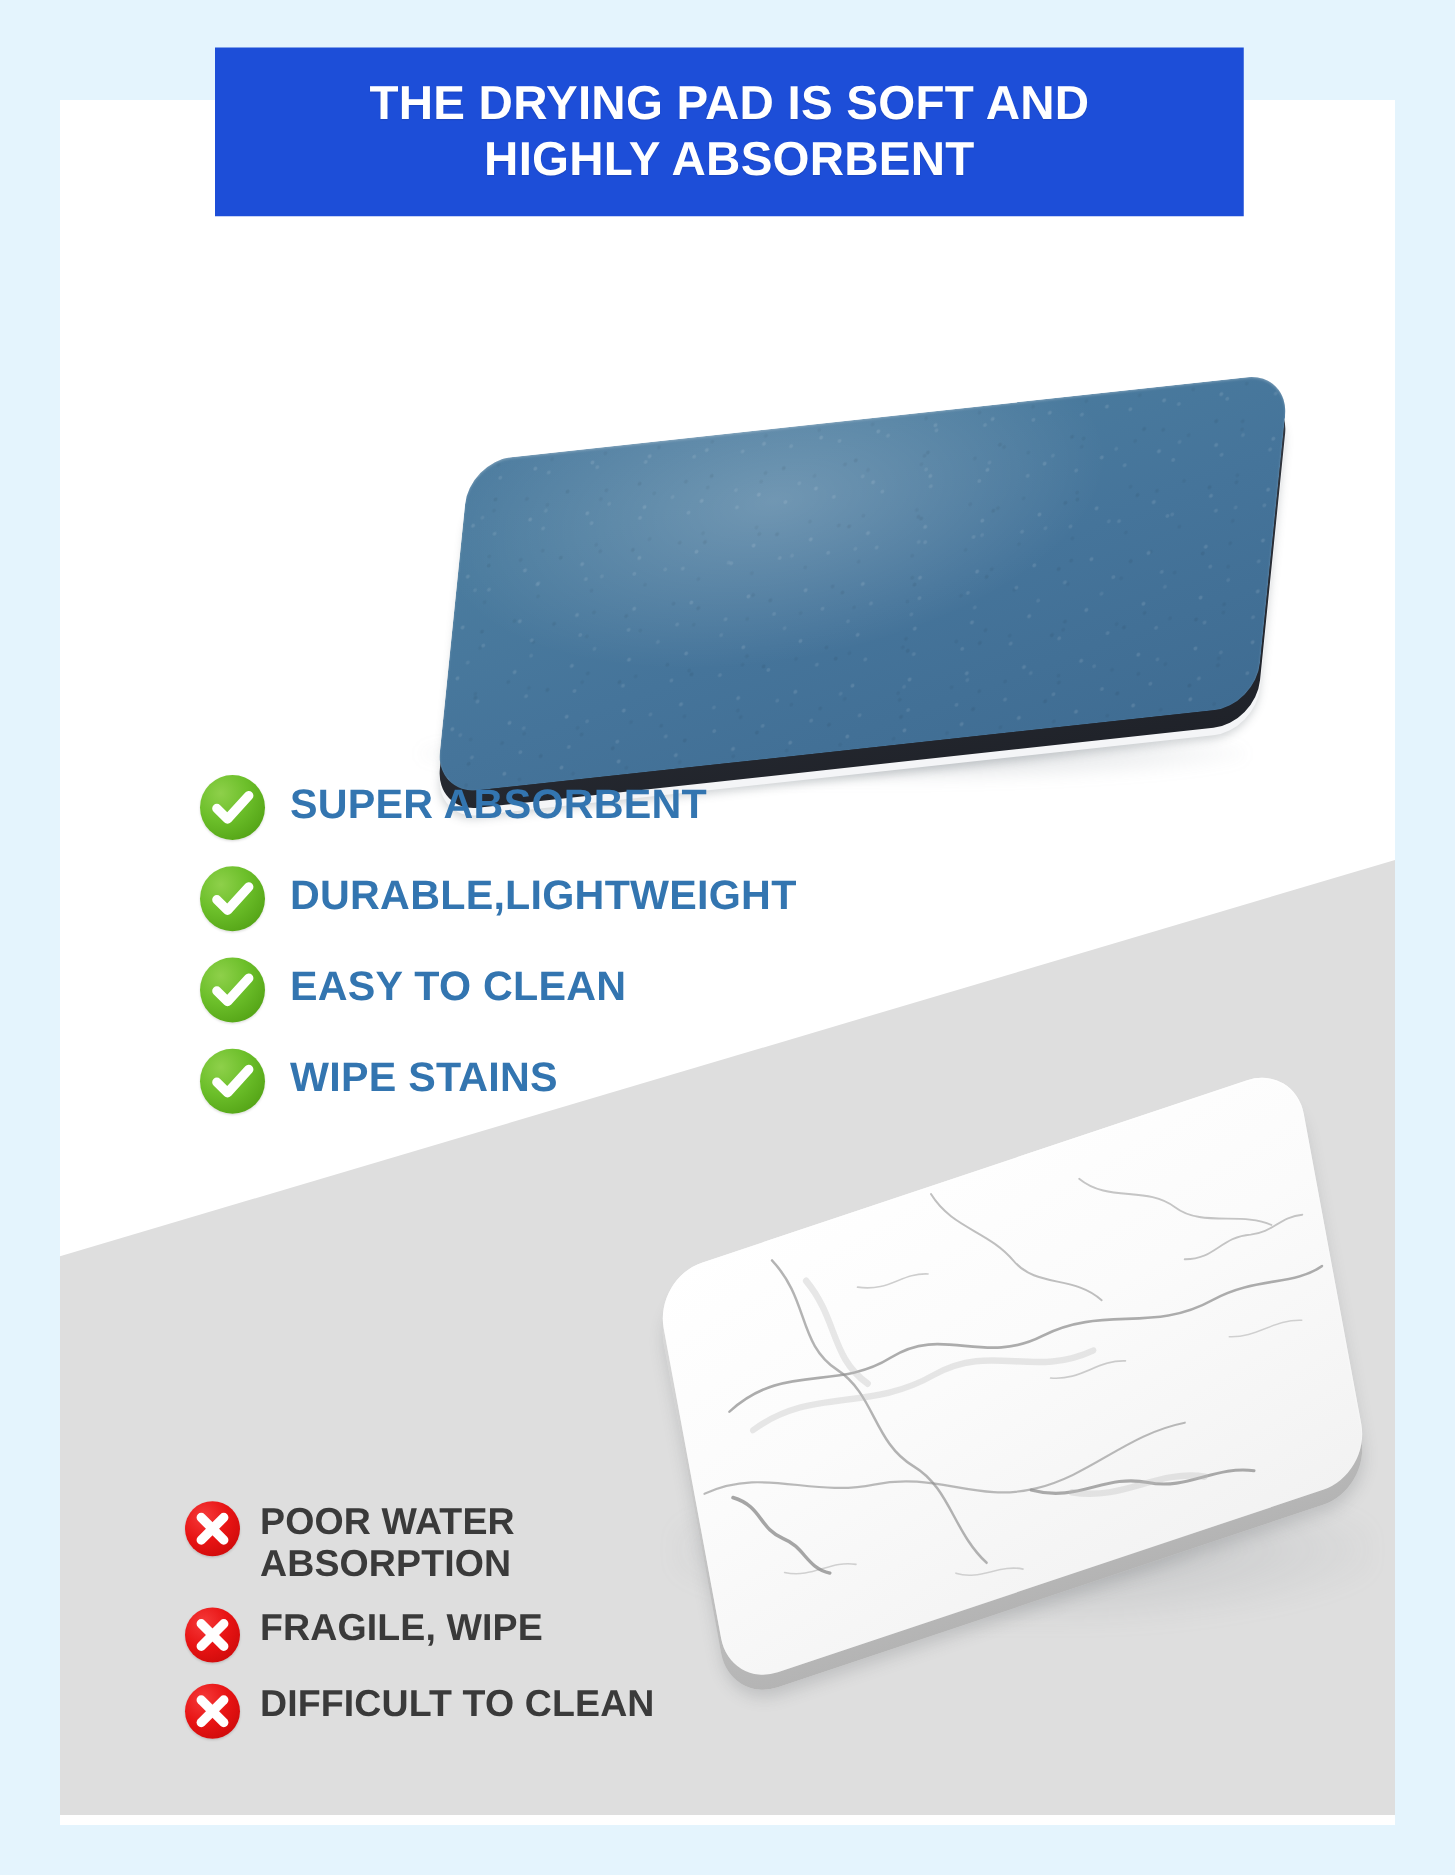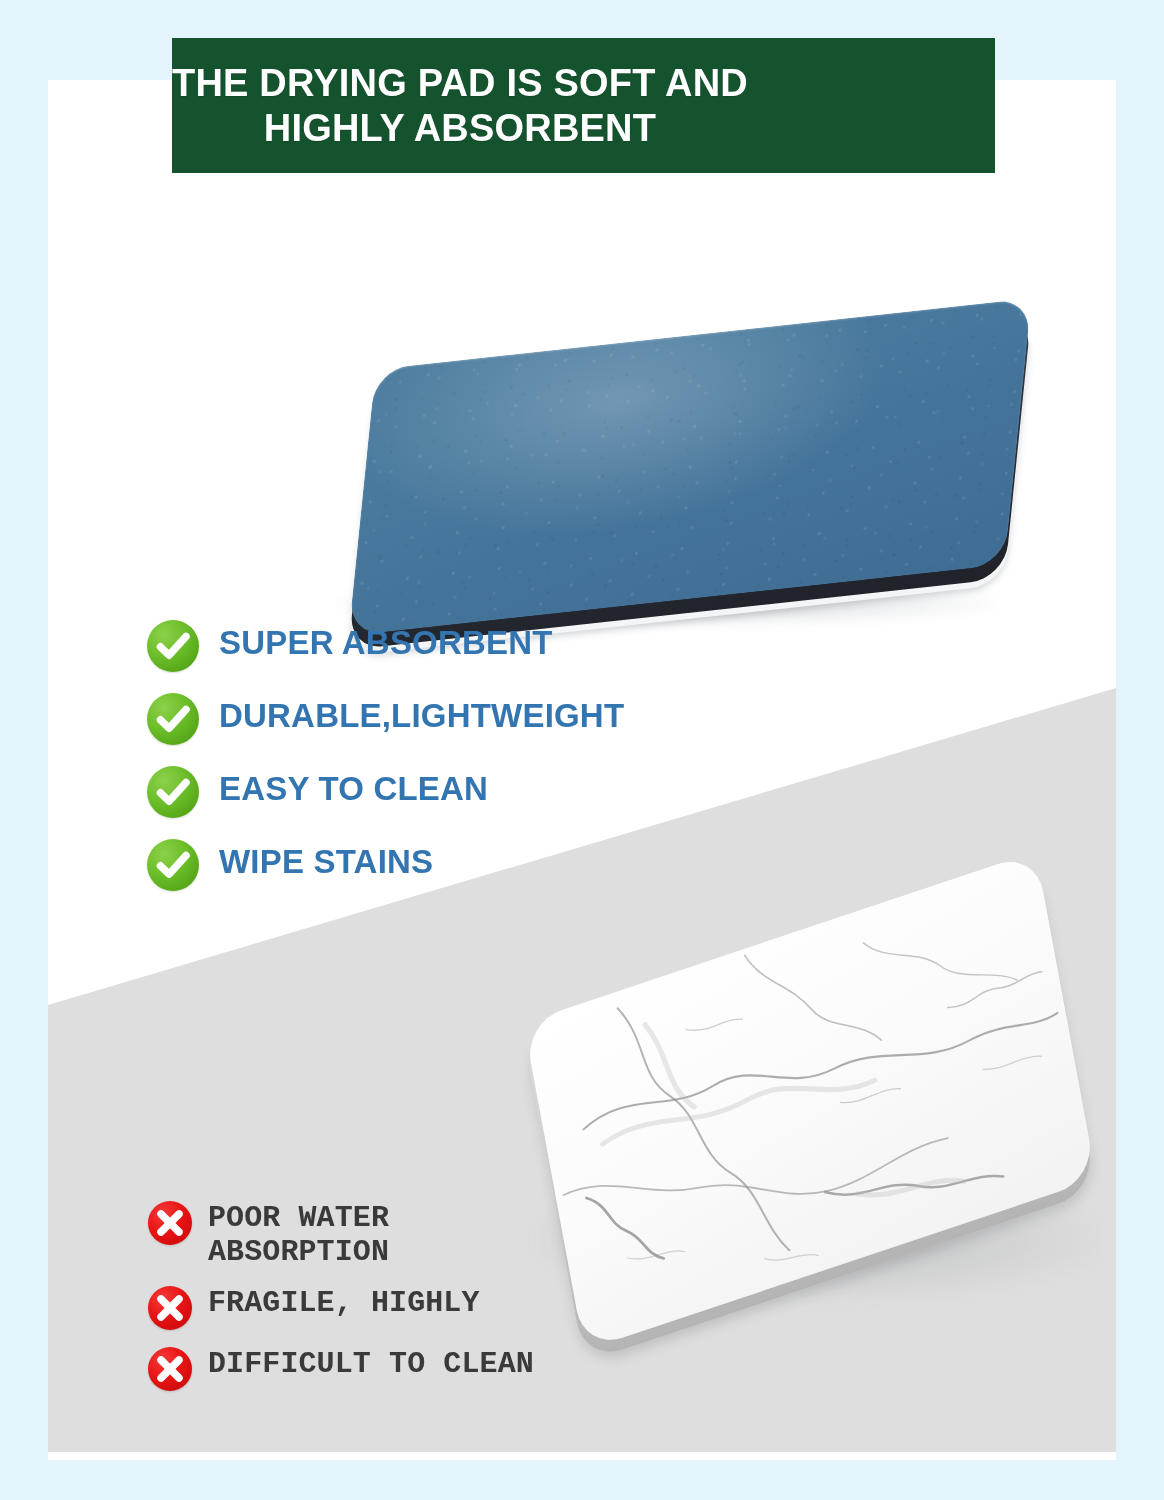--- a/index.html
+++ b/index.html
@@ -36,23 +36,24 @@
     background:#dedede;
     
     clip-path:polygon(0 925px, 1068px 608px, 1068px 1372px, 0 1372px);
   }
 
   
   #banner {
     position:absolute;
     left:172px; top:38px;
     width:823px; height:135px;
-    background:#14532d;
+    background:#1d4ed8;
     display:flex;
     align-items:center;
+    justify-content:center;
     z-index:20;
   }
   #banner-title {
     color:#ffffff;
     font-size:38px;
     font-weight:bold;
     line-height:1.17;
     text-align:center;
     letter-spacing:.2px;
     white-space:pre-line;
@@ -149,21 +150,21 @@
     border-radius:40px;
     transform:rotate(-18.5deg) skewX(-8deg);
     overflow:hidden;
     background:linear-gradient(168deg,#ffffff 0%,#fbfbfb 45%,#f2f2f2 100%);
     box-shadow:inset 0 1px 2px rgba(255,255,255,.9);
   }
   #marble-face svg { position:absolute; inset:0; width:100%; height:100%; }
 
   
   .feature-list { position:absolute; z-index:10; }
-  #pros-list { left:99px; top:538px; width:640px; }
+  #pros-list { left:112px; top:538px; width:640px; }
   #cons-list { left:100px; top:1118px; width:660px; }
 
   .feature-row {
     display:flex;
     align-items:flex-start;
     margin-bottom:19px;
   }
   #cons-list .feature-row { margin-bottom:14px; }
 
   .badge {
@@ -195,21 +196,20 @@
     font-size:33px;
     letter-spacing:.2px;
     padding-top:6px;
   }
   #cons-list .feature-label {
     color:#3a3a3a;
     font-size:30px;
     letter-spacing:.1px;
     padding-top:3px;
     white-space:pre-line;
-    font-family:Liberation Mono, monospace;
   }
 </style>
 </head>
 <body>
 
 <div id="page">
 
   <div id="card">
 
     <div id="grey-wedge"></div>
@@ -307,21 +307,21 @@
 
       <div class="feature-row">
         <span class="badge badge-cross">
           <svg viewBox="0 0 44 44">
               <g stroke="#ffffff" stroke-width="7.5" stroke-linecap="round">
                 <line x1="13" y1="13" x2="31" y2="31"></line>
                 <line x1="31" y1="13" x2="13" y2="31"></line>
               </g>
             </svg>
         </span>
-        <span class="feature-label">FRAGILE, HIGHLY</span>
+        <span class="feature-label">FRAGILE, WIPE</span>
       </div>
 
 
       <div class="feature-row">
         <span class="badge badge-cross">
           <svg viewBox="0 0 44 44">
               <g stroke="#ffffff" stroke-width="7.5" stroke-linecap="round">
                 <line x1="13" y1="13" x2="31" y2="31"></line>
                 <line x1="31" y1="13" x2="13" y2="31"></line>
               </g>

